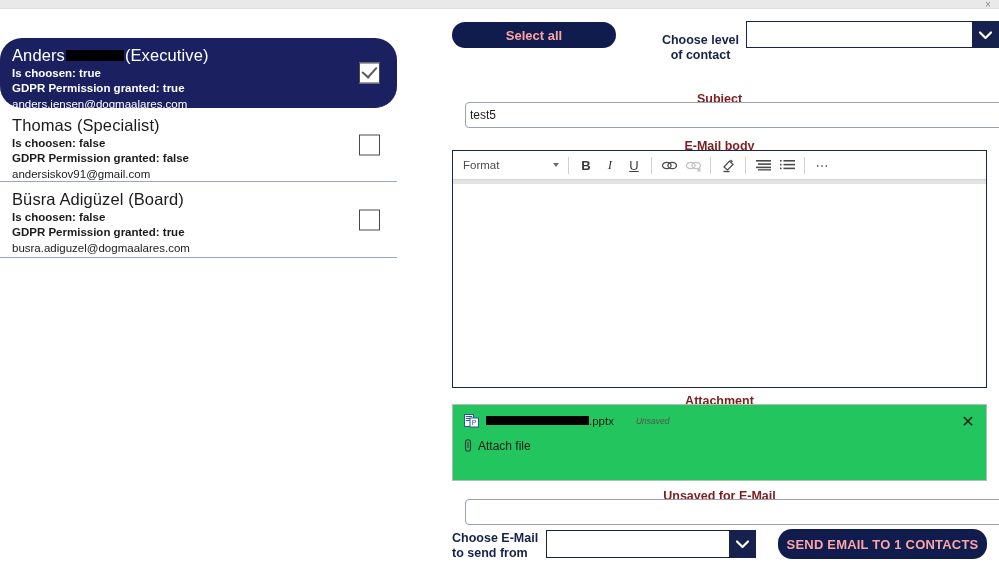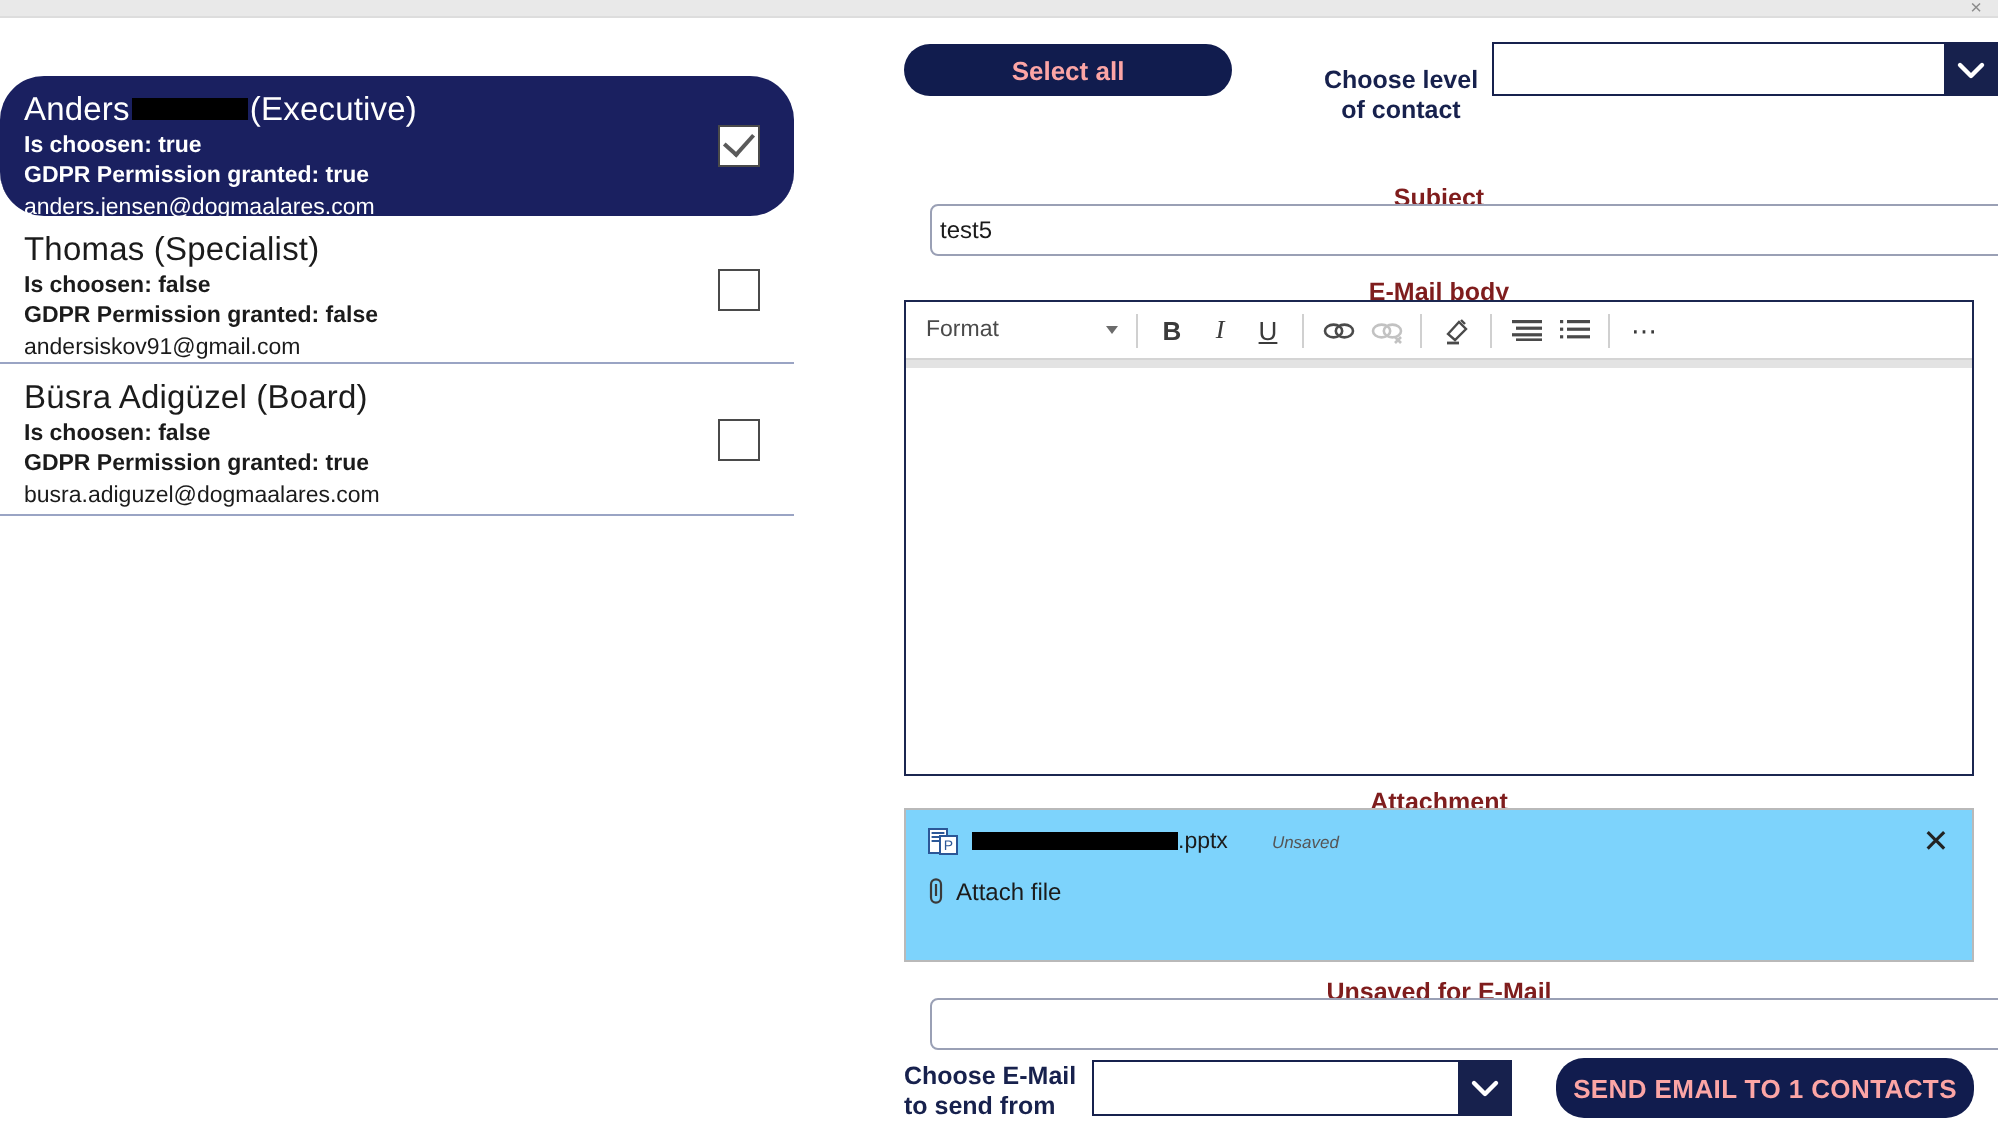--- a/index.html
+++ b/index.html
@@ -277,21 +277,21 @@
     background: #ffffff;
   }
 
   
   .attachbox {
     position: absolute;
     left: 12px; top: 396px;
     width: 535px; height: 77px;
     box-sizing: border-box;
     border: 1px solid #b9b9b9;
-    background: #7dd3fc;
+    background: #22c55e;
   }
   .att-row {
     position: absolute;
     left: 11px; top: 8px;
     display: flex;
     align-items: center;
   }
   .ppt-icon {
     width: 15px; height: 15px;
     margin-right: 7px;

